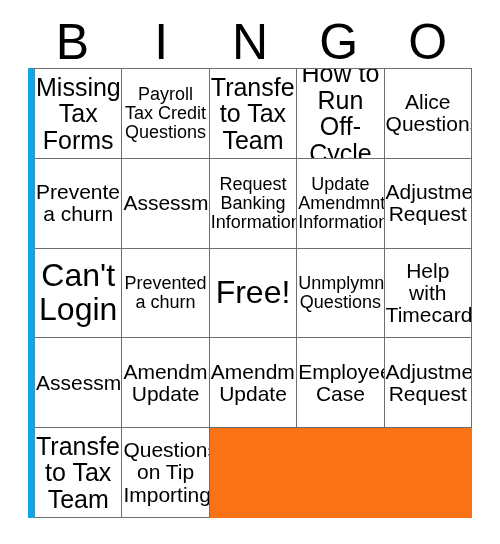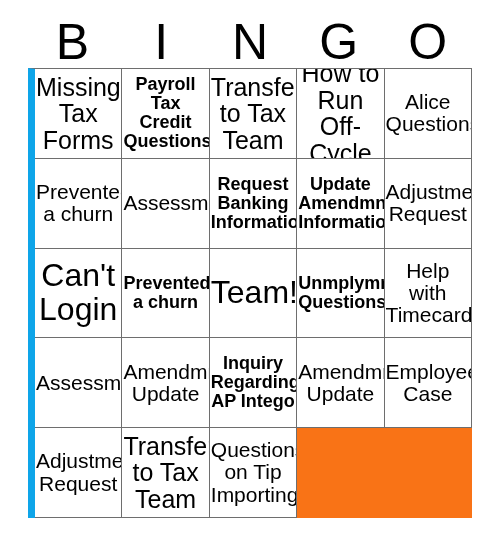--- a/index.html
+++ b/index.html
@@ -79,21 +79,21 @@
     text-align: center;
     line-height: 1.06;
     word-break: normal;
     hyphens: none;
   }
 
   
   .fs-xl  { font-size: 32px; }
   .fs-lg  { font-size: 25px; }
   .fs-md  { font-size: 21px; }
-  .fs-sm  { font-size: 18px; font-weight: bold; }
+  .fs-sm  { font-size: 18px; }
 </style>
 </head>
 <body>
 
 <div class="bingo-card">
 
   <div class="header-row">
     <div class="header-letter">B</div>
     <div class="header-letter">I</div>
     <div class="header-letter">N</div>
@@ -135,37 +135,34 @@
         <span class="cell-text fs-md">Adjustment Request</span>
       </div>
 
     <div class="cell">
         <span class="cell-text fs-xl">Can't Login</span>
       </div>
     <div class="cell">
         <span class="cell-text fs-sm">Prevented a churn</span>
       </div>
     <div class="cell">
-        <span class="cell-text fs-xl">Team!</span>
+        <span class="cell-text fs-xl">Free!</span>
       </div>
     <div class="cell">
         <span class="cell-text fs-sm">Unmplymnt Questions</span>
       </div>
     <div class="cell">
         <span class="cell-text fs-md">Help with Timecards</span>
       </div>
 
     <div class="cell">
         <span class="cell-text fs-md">Assessmnt</span>
       </div>
     <div class="cell">
         <span class="cell-text fs-md">Amendmnt Update</span>
-      </div>
-    <div class="cell">
-        <span class="cell-text fs-sm">Inquiry Regarding AP Intego</span>
       </div>
     <div class="cell">
         <span class="cell-text fs-md">Amendmnt Update</span>
       </div>
     <div class="cell">
         <span class="cell-text fs-md">Employee Case</span>
       </div>
 
     <div class="cell">
         <span class="cell-text fs-md">Adjustment Request</span>

